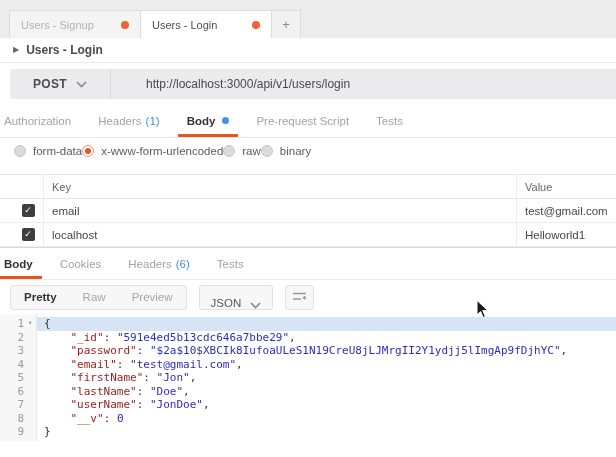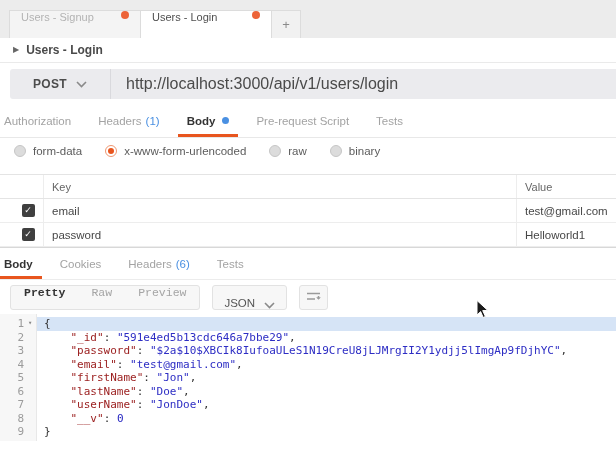--- a/index.html
+++ b/index.html
@@ -1,51 +1,51 @@
 <!DOCTYPE html>
 <html style="--accent-orange: #e8551e; --dot-orange: #ec6338; --accent-blue: #4a90e2; --json-key: #9c2121; --json-str: #2d2dc4; --json-num: #1d1dbf;"><head>
 <meta charset="utf-8">
 <style>
   html,body{margin:0;padding:0;background:#fff;}
   .container{width:616px;height:457px;position:relative;overflow:hidden;background:#fff;
     font-family:"Liberation Sans",sans-serif;-webkit-font-smoothing:antialiased;}
 
   
   .tabbar{height:38px;background:#ececec;display:flex;align-items:flex-end;padding-left:9px;box-sizing:border-box;}
-  .tab{height:28px;box-sizing:border-box;display:flex;justify-content:space-between;
+  .tab{height:28px;box-sizing:border-box;display:flex;align-items:center;justify-content:space-between;
     padding:0 11px;font-size:11px;border:1px solid #dcdcdc;border-bottom:none;}
   .tab.inactive{width:131px;color:#b3b3b3;background:#f4f4f4;border-right:none;}
   .tab.active{width:132px;color:#4f4f4f;background:#fff;}
   .tab .dot{width:8px;height:8px;border-radius:50%;background:var(--dot-orange,#ec6338);flex:0 0 auto;}
   .tab-plus{width:29px;height:28px;box-sizing:border-box;border:1px solid #dcdcdc;border-bottom:none;border-left:none;
     display:flex;align-items:center;justify-content:center;color:#8a8a8a;font-size:13px;background:#f1f1f1;}
 
   
   .title-row{height:24px;background:#fff;border-bottom:1px solid #eaeaea;display:flex;align-items:center;padding-left:13px;gap:7px;}
   .caret{color:#666;font-size:8px;line-height:1;}
   .title{font-size:12px;font-weight:bold;color:#4a4a4a;}
 
   
   .url-row{background:#fff;height:41px;box-sizing:border-box;padding:6px 0 5px 10px;}
-  .url-bar{height:30px;background:#ebebee;border-radius:3px 0 0 3px;display:flex;align-items:stretch;}
+  .url-bar{height:30px;background:#ebebee;border-radius:3px 0 0 3px;display:flex;align-items:stretch;gap:20px;}
   .method{width:100px;display:flex;align-items:center;justify-content:center;gap:9px;border-right:1px solid #d9d9dd;flex:0 0 auto;}
   .method-label{font-size:12px;color:#4c4c4c;font-weight:600;letter-spacing:.3px;}
-  .url-text{font-size:16px;color:#4a4a4a;display:flex;align-items:center;padding-left:15px;}
+  .url-text{font-size:12px;color:#4a4a4a;display:flex;align-items:center;padding-left:15px;}
 
   
   .strip{display:flex;align-items:stretch;background:#fff;padding-left:4px;}
   .req-tabs{height:33px;border-bottom:1px solid #e8e8e8;}
   .rtab{display:flex;align-items:center;margin-right:27px;font-size:11.5px;color:#a3a3a3;position:relative;}
   .rtab .count{color:var(--accent-blue,#4a90e2);margin-left:4px;}
   .rtab.active{color:#333;font-weight:bold;}
   .rtab.active::after{content:"";position:absolute;left:-9px;right:-9px;bottom:0;height:3px;background:var(--accent-orange,#e8551e);}
   .bdot{width:7px;height:7px;border-radius:50%;background:var(--accent-blue,#4a90e2);margin-left:7px;}
 
   
-  .radio-row{height:26px;display:flex;align-items:center;padding-left:14px;gap:23px;background:#fff;}
+  .radio-row{height:26px;display:flex;align-items:center;padding-left:14px;background:#fff;}
   .radio{display:flex;align-items:center;gap:7px;font-size:11.5px;color:#5c5c5c;}
   .rcircle{width:12px;height:12px;border-radius:50%;background:#dcdcdc;border:1px solid #c6c6c6;box-sizing:border-box;}
   .radio.selected .rcircle{background:#fff;border:1px solid #ef9771;display:flex;align-items:center;justify-content:center;}
   .radio.selected .rcircle::after{content:"";width:6px;height:6px;border-radius:50%;background:var(--accent-orange,#e8551e);}
 
   .spacer{height:10px;background:#fff;}
 
   
   .kv-table{border-top:1px solid #e4e4e4;background:#fff;}
   .kv-row{display:grid;grid-template-columns:30px 473px 1fr;height:23px;border-bottom:1px solid #ededed;padding-left:13px;}
@@ -55,21 +55,21 @@
   .checkcell{display:flex;align-items:center;justify-content:center;height:100%;}
   .checkbox{width:13px;height:13px;background:#3f3f3f;border-radius:2px;color:#fff;font-size:9px;line-height:1;
     display:flex;align-items:center;justify-content:center;}
   .kv-row.newrow .kv-cell{color:#c6c6c6;}
 
   
   .resp-tabs{height:31px;border-top:1px solid #d8d8d8;border-bottom:1px solid #ececec;}
 
   
   .toolbar{height:34px;display:flex;align-items:center;padding-left:10px;gap:9px;background:#fff;}
-  .btn-group{display:flex;height:25px;border:1px solid #e2e2e2;border-radius:3px;background:#f7f7f7;box-sizing:border-box;font-family:Liberation Mono, monospace;}
+  .btn-group{display:flex;height:25px;border:1px solid #e2e2e2;border-radius:3px;background:#f7f7f7;align-items:center;box-sizing:border-box;}
   .vbtn{padding:0 13px;font-size:11.5px;color:#a5a5a5;}
   .vbtn.active{color:#333;font-weight:bold;}
   .fmt{height:25px;box-sizing:border-box;border:1px solid #e2e2e2;border-radius:3px;background:#f7f7f7;
     display:flex;align-items:flex-end;gap:9px;padding:0 11px;font-size:11.5px;color:#555;margin-left:3px;}
   .wrap-btn{height:25px;width:29px;box-sizing:border-box;border:1px solid #e2e2e2;border-radius:3px;background:#f7f7f7;
     display:flex;align-items:center;justify-content:center;margin-left:3px;}
 
   
   .code-pane{display:flex;height:127px;background:#fff;font-family:"DejaVu Sans Mono",monospace;font-size:11px;line-height:13.5px;}
   .gutter{width:37px;flex:0 0 auto;background:#f7f7f7;border-right:1px solid #e8e8e8;box-sizing:border-box;padding-top:3px;color:#9b9b9b;}
@@ -173,21 +173,21 @@
       <div class="checkcell">
         <span class="checkbox">✓</span>
       </div>
       <div class="kv-cell">email</div>
       <div class="kv-cell">test@gmail.com</div>
     </div>
     <div class="kv-row">
       <div class="checkcell">
         <span class="checkbox">✓</span>
       </div>
-      <div class="kv-cell">password</div>
+      <div class="kv-cell">localhost</div>
       <div class="kv-cell">Helloworld1</div>
     </div>
   </div>
 
   <div class="strip resp-tabs">
     <div class="rtab active">
       <span>Body</span>
     </div>
     <div class="rtab">
       <span>Cookies</span>

